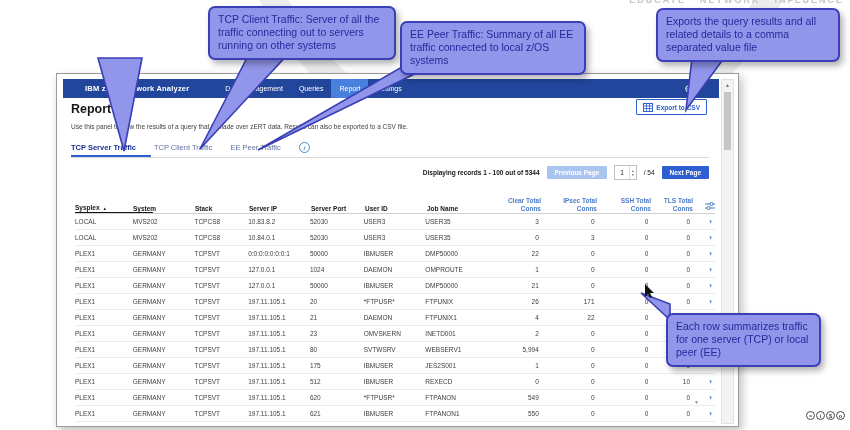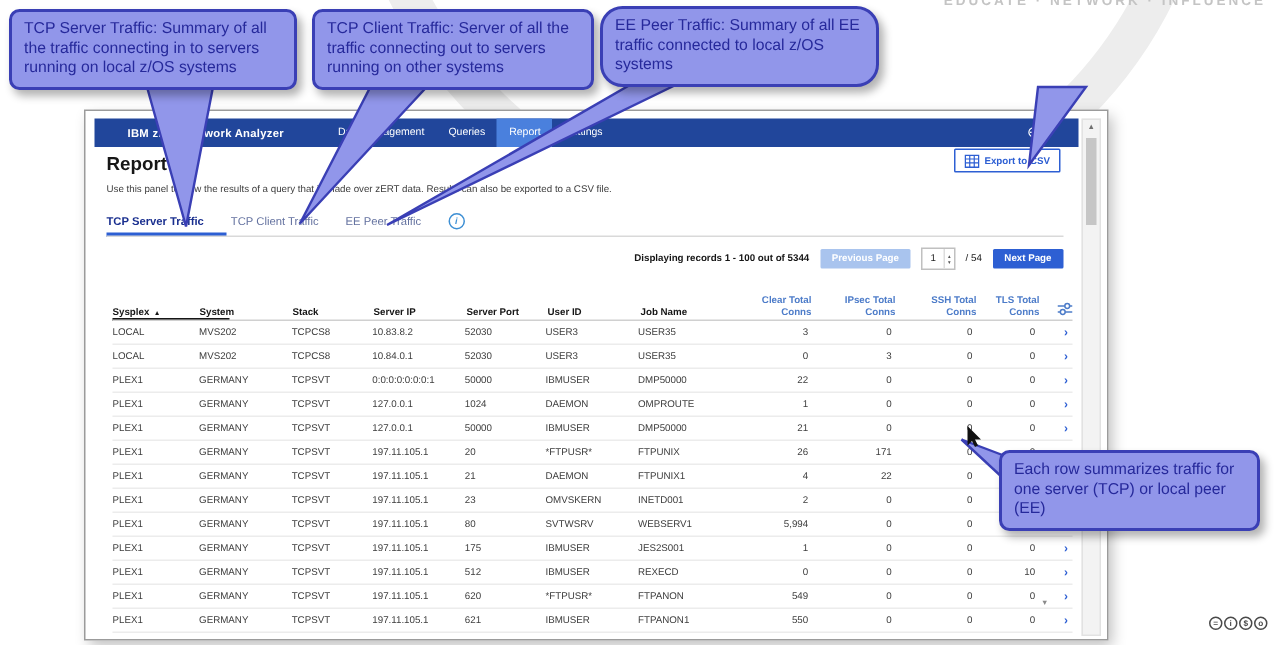--- a/index.html
+++ b/index.html
@@ -72,23 +72,23 @@
   .sb-thumb{position:absolute;top:12px;left:2px;right:2px;height:58px;background:#c6c6c6;}
   .inner-down{position:absolute;right:20px;top:301px;font-size:5px;color:#8a8a8a;}
 
   
   .tails{position:absolute;left:0;top:0;width:850px;height:430px;z-index:5;pointer-events:none;}
   .callout{position:absolute;z-index:6;background:var(--callout-fill);border:2px solid var(--callout-border);
            border-radius:7px;color:var(--callout-text);font-size:10.5px;line-height:1.26;padding:5px 8px;
            box-shadow:3px 4px 6px rgba(0,0,0,.3);box-sizing:border-box;}
   #c1{left:6px;top:6px;width:192px;}
   #c2{left:208px;top:6px;width:188px;}
-  #c3{left:400px;top:4px;width:186px;border-radius:15px;}
+  #c3{left:400px;top:21px;width:186px;}
   #c4{left:656px;top:8px;width:184px;}
-  #c5{left:666px;top:300px;width:174px;}
+  #c5{left:666px;top:313px;width:155px;}
 
   .cc{position:absolute;right:5px;top:411px;display:flex;gap:1px;z-index:2;}
   .cc span{width:9px;height:9px;border:1px solid #4a4a4a;border-radius:50%;color:#4a4a4a;font-size:5.5px;
            display:flex;align-items:center;justify-content:center;font-weight:bold;box-sizing:border-box;}
 </style>
 </head>
 <body>
 
 <div class="stage">
 
@@ -378,23 +378,23 @@
 
   <svg class="tails" viewBox="0 0 850 430">
     <polygon points="98,58 142,58 124,151" style="fill:var(--callout-fill);stroke:var(--callout-border);stroke-width:1.6"></polygon>
     <polygon points="250,52 290,52 200,149" style="fill:var(--callout-fill);stroke:var(--callout-border);stroke-width:1.6"></polygon>
     <polygon points="428,52 460,52 258,150" style="fill:var(--callout-fill);stroke:var(--callout-border);stroke-width:1.6"></polygon>
     <polygon points="692,58 724,58 686,110" style="fill:var(--callout-fill);stroke:var(--callout-border);stroke-width:1.6"></polygon>
     <polygon points="670,304 670,320 641,293" style="fill:var(--callout-fill);stroke:var(--callout-border);stroke-width:1.6"></polygon>
     <polygon points="645,284 645,297 648,294 650,298 652,297 650,293 654,293" fill="#111"></polygon>
   </svg>
 
-  <div class="callout" id="c1">TCP Server Traffic: Summary of all the traffic connecting in to servers running on local z/OS systems</div>
   <div class="callout" id="c2">TCP Client Traffic: Server of all the traffic connecting out to servers running on other systems</div>
   <div class="callout" id="c3">EE Peer Traffic: Summary of all EE traffic connected to local z/OS systems</div>
+  <div class="callout" id="c4">Exports the query results and all related details to a comma separated value file</div>
   <div class="callout" id="c5">Each row summarizes traffic for one server (TCP) or local peer (EE)</div>
 
   <div class="cc">
     <span>=</span>
     <span>i</span>
     <span>$</span>
     <span>o</span>
   </div>
 
 </div>

